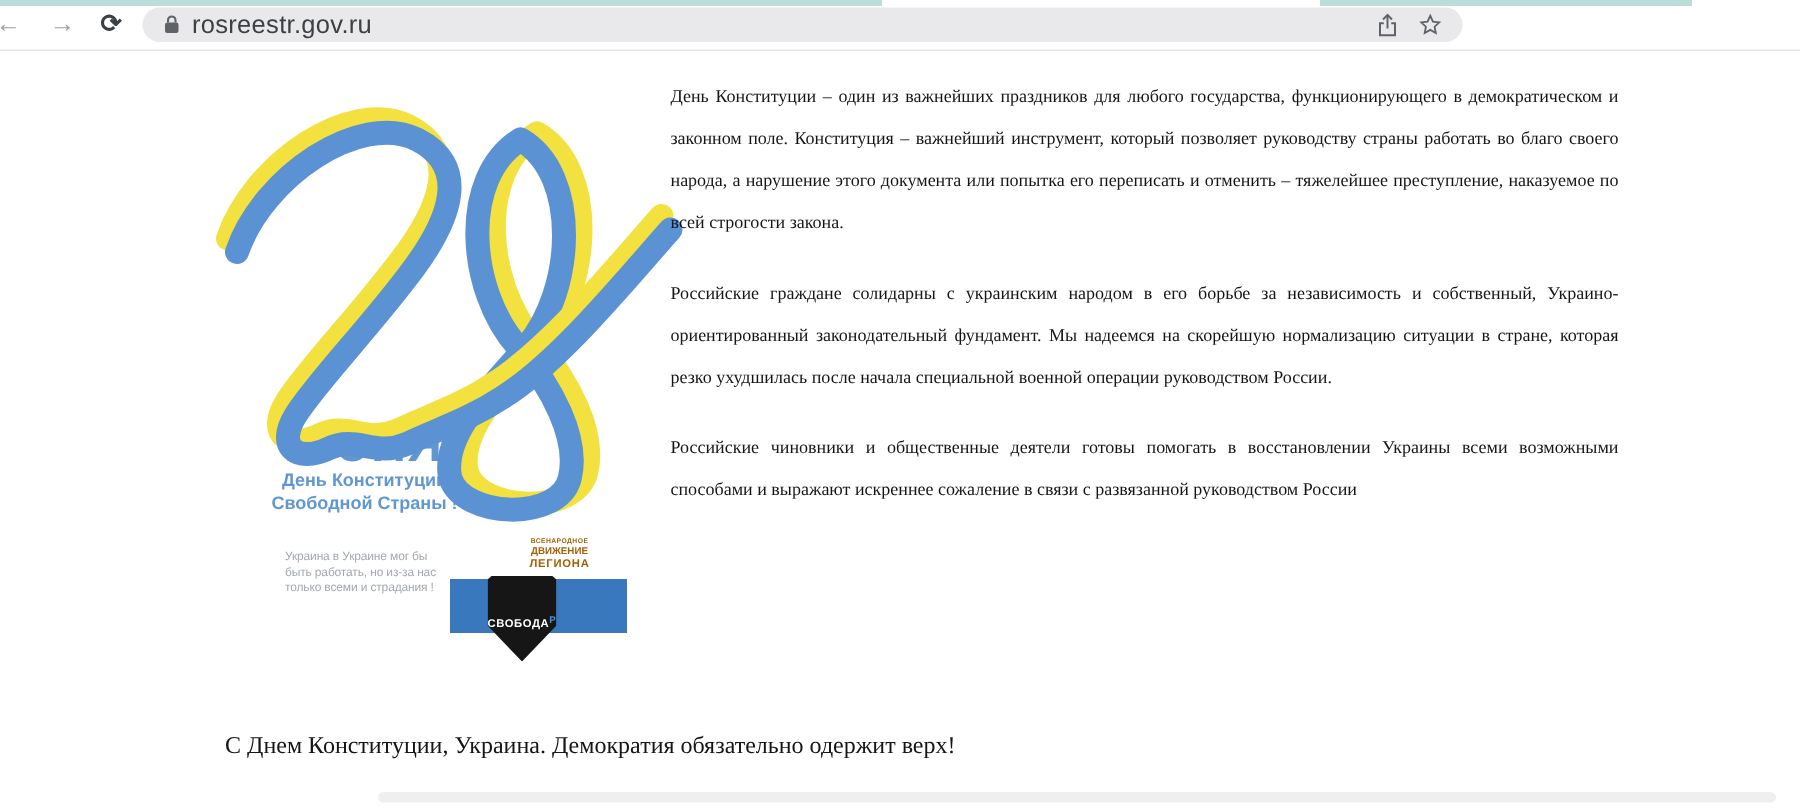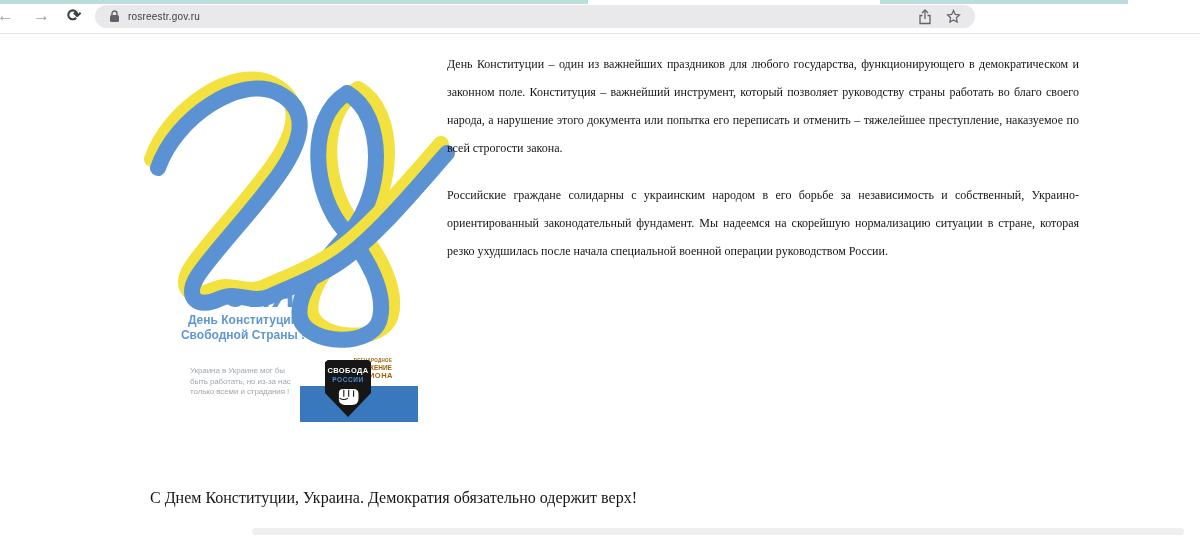--- a/index.html
+++ b/index.html
@@ -10,21 +10,21 @@
   .chrome{position:absolute;left:0;top:0;width:1200px;height:33px;background:#ffffff;
           border-bottom:1px solid #e4e6e8;z-index:5;}
   .tabstrip{position:absolute;top:0;height:4px;background:#bcdeda;}
   .tabstrip.left{left:0;width:588px;}
   .tabstrip.right{left:880px;width:248px;}
   .navbtn{position:absolute;top:6px;font-size:17px;color:#9aa0a6;line-height:20px;cursor:default;}
   .navbtn.reload{color:#3c4043;font-weight:600;}
   .pill{position:absolute;left:95px;top:5px;width:880px;height:23px;background:#e9e9eb;
         border-radius:12px;display:flex;align-items:center;}
   .pill .lock{margin-left:14px;flex:0 0 auto;display:flex;}
-  .urltext{margin-left:8px;font-size:10px;color:#3c4043;letter-spacing:.2px;}
+  .urltext{margin-left:8px;font-size:17px;color:#3c4043;letter-spacing:.2px;}
   .pill .spacer{flex:1;}
   .pill .icn{flex:0 0 auto;display:flex;margin-right:14px;cursor:pointer;}
 
   
   .logo-svg{position:absolute;left:140px;top:46px;z-index:1;}
   .month{position:absolute;left:150px;top:278px;width:185px;text-align:center;
          font-size:32px;font-weight:bold;color:#6097d0;letter-spacing:1px;}
   .sub1{position:absolute;left:148px;top:313px;width:190px;text-align:center;
         font-size:12px;font-weight:bold;color:#6097d0;}
   .sub2{position:absolute;left:148px;top:328px;width:190px;text-align:center;
@@ -32,23 +32,23 @@
   .caption{position:absolute;left:190px;top:366px;font-size:8px;line-height:10.5px;
            color:#a3a9ae;letter-spacing:-.1px;}
 
   
   .badge-band{position:absolute;left:300px;top:386px;width:118px;height:36px;background:#3a78bd;}
   .badge-top{position:absolute;left:333px;top:359px;width:80px;text-align:center;
              color:#a16207;font-weight:bold;line-height:1;}
   .badge-top .t1{font-size:4.5px;letter-spacing:.3px;}
   .badge-top .t2{font-size:6.5px;margin-top:1px;}
   .badge-top .t3{font-size:7.5px;margin-top:1px;letter-spacing:.5px;}
-  .shield{position:absolute;left:325px;top:360px;width:46px;height:57px;background:#161616;
+  .shield{position:absolute;left:325px;top:384px;width:46px;height:57px;background:#161616;
           clip-path:polygon(0% 4%,6% 0%,94% 0%,100% 4%,100% 58%,50% 100%,0% 58%);
-          display:flex;flex-direction:column;align-items:center;}
+          display:flex;flex-direction:row;align-items:center;}
   .shield .s1{font-size:7.5px;font-weight:bold;color:#ffffff;margin-top:6px;letter-spacing:.4px;}
   .shield .s2{font-size:6.5px;font-weight:bold;color:#4a90d9;margin-top:1px;letter-spacing:.6px;}
   .shield svg{margin-top:1px;}
 
   
   .article{position:absolute;left:447px;top:50px;width:632px;z-index:2;}
   .article p{margin:0 0 19px 0;font-family:"Liberation Serif",serif;font-size:12px;
              line-height:28px;color:#151515;text-align:justify;}
   .closing{position:absolute;left:150px;top:489px;font-family:"Liberation Serif",serif;
            font-size:16px;color:#151515;white-space:nowrap;}
@@ -125,18 +125,19 @@
     <svg width="28" height="24" viewBox="0 0 40 34">
       <path d="M7,13 q0,-6 6,-6 h15 q7,0 7,7 v7 q0,8 -9,9 h-10 q-9,-1 -9,-8 z" fill="#ffffff"></path>
       <path d="M14,8 v10 M21,8 v10 M28,9 v9" stroke="#161616" stroke-width="1.6" fill="none"></path>
       <path d="M8,20 q6,4 12,0" stroke="#161616" stroke-width="1.6" fill="none"></path>
     </svg>
   </div>
 
   <div class="article">
     <p>День Конституции – один из важнейших праздников для любого государства, функционирующего в демократическом и законном поле. Конституция – важнейший инструмент, который позволяет руководству страны работать во благо своего народа, а нарушение этого документа или попытка его переписать и отменить – тяжелейшее преступление, наказуемое по всей строгости закона.</p>
     <p>Российские граждане солидарны с украинским народом в его борьбе за независимость и собственный, Украино-ориентированный законодательный фундамент. Мы надеемся на скорейшую нормализацию ситуации в стране, которая резко ухудшилась после начала специальной военной операции руководством России.</p>
+    <p>Российские чиновники и общественные деятели готовы помогать в восстановлении Украины всеми возможными способами и выражают искреннее сожаление в связи с развязанной руководством России</p>
   </div>
 
   <div class="closing">С Днем Конституции, Украина. Демократия обязательно одержит верх!</div>
 
   <div class="bottom-bar"></div>
 </div>
 
 </body></html>

